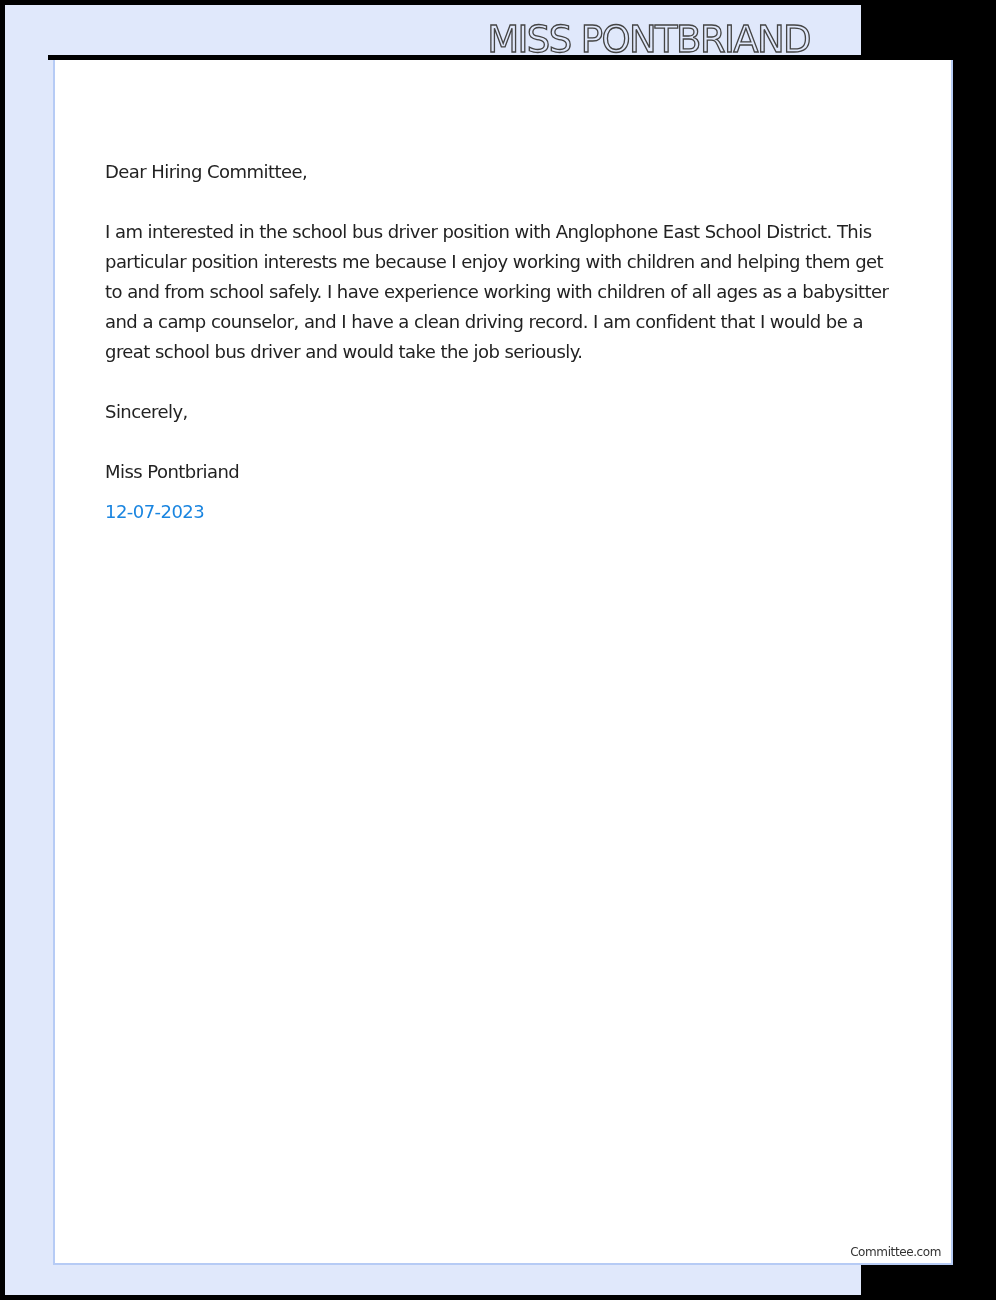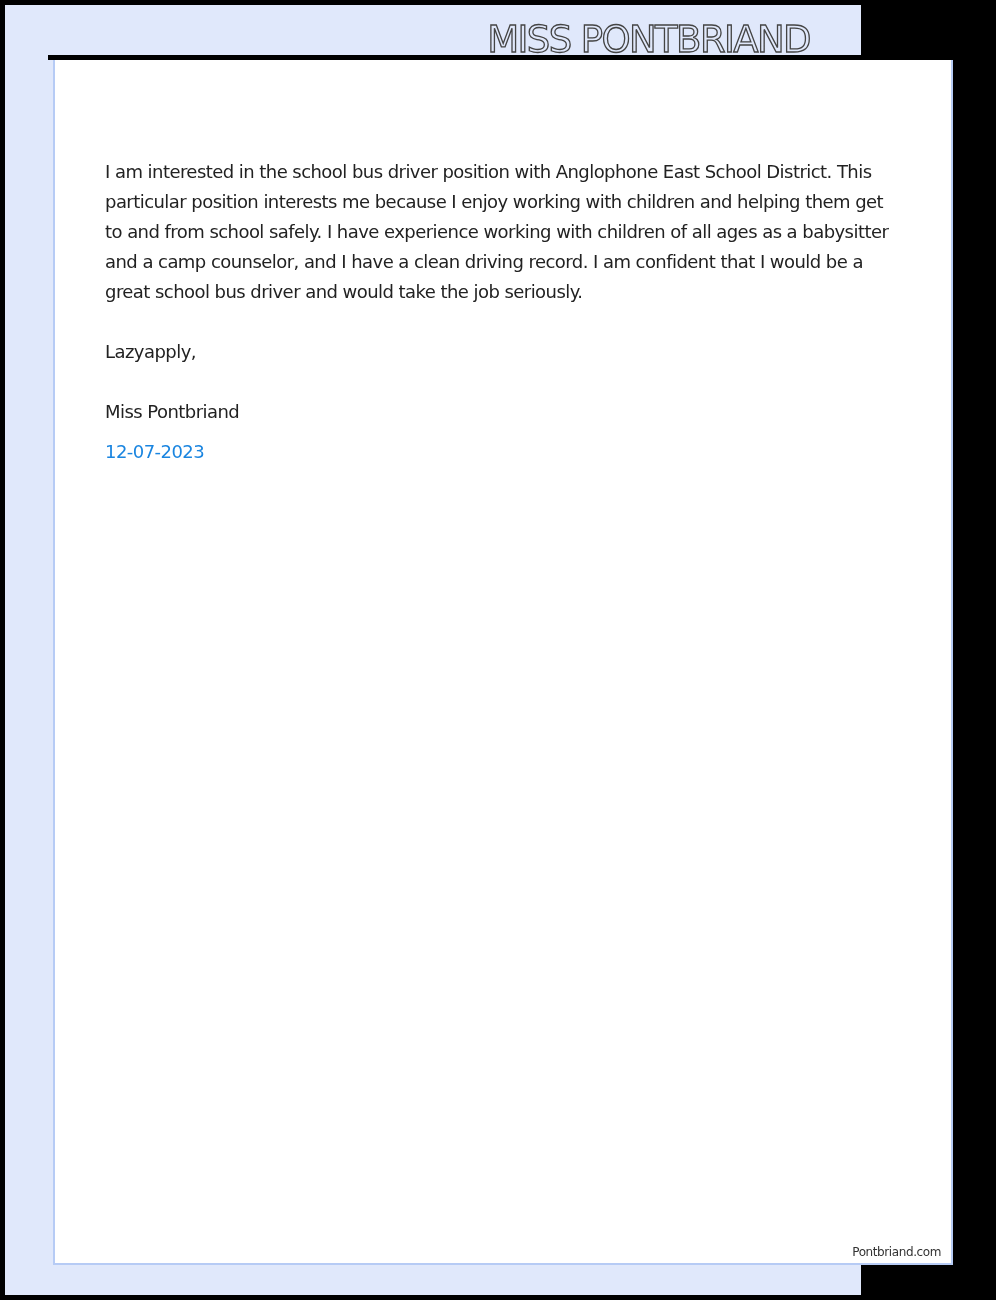--- a/index.html
+++ b/index.html
@@ -85,21 +85,22 @@
     }
   </style>
 </head>
 <body>
 
 <div class="frame">
   <div class="header-name">MISS PONTBRIAND</div>
 
   <div class="page">
     <div class="letter">
+      <p>Dear Hiring Committee,</p>
       <p>I am interested in the school bus driver position with Anglophone East School District. This particular position interests me because I enjoy working with children and helping them get to and from school safely. I have experience working with children of all ages as a babysitter and a camp counselor, and I have a clean driving record. I am confident that I would be a great school bus driver and would take the job seriously.</p>
-      <p>Lazyapply,</p>
+      <p>Sincerely,</p>
       <p class="sig">Miss Pontbriand</p>
       <p class="date">12-07-2023</p>
     </div>
-    <div class="footer-brand">Pontbriand.com</div>
+    <div class="footer-brand">Committee.com</div>
   </div>
 </div>
 <div class="top-bar"></div>
 
 </body></html>

